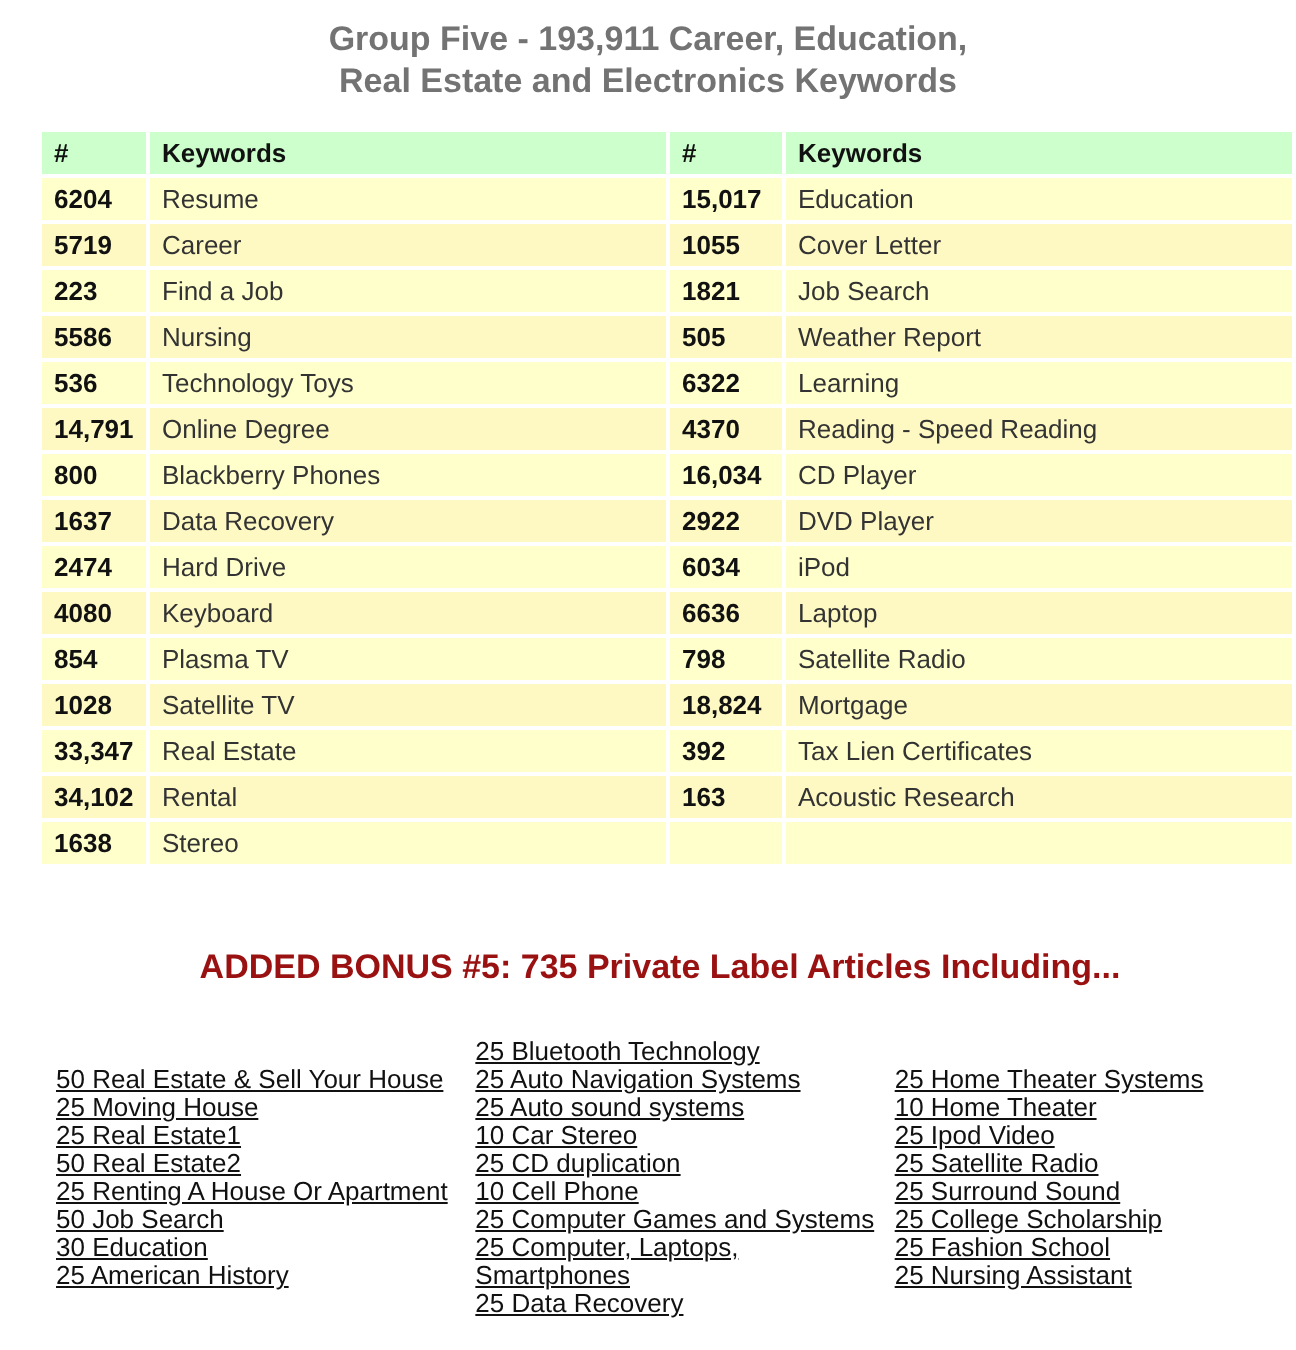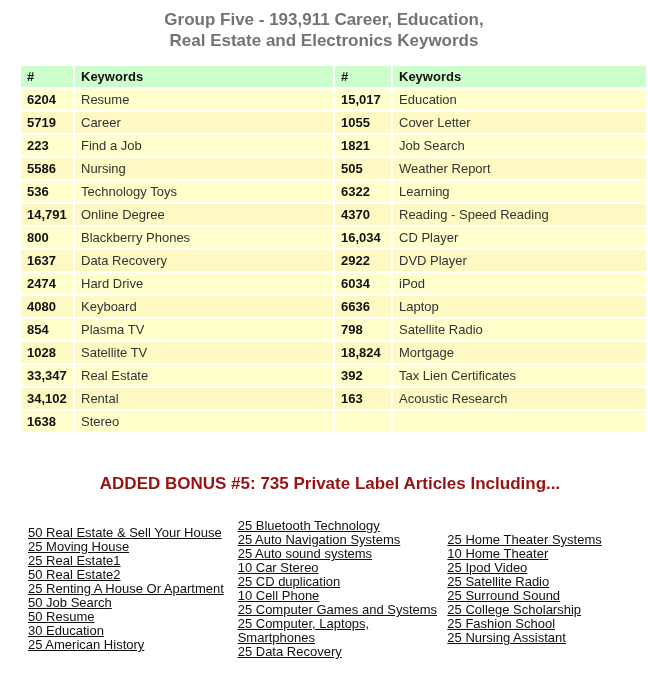--- a/index.html
+++ b/index.html
@@ -197,21 +197,20 @@
   <h2 class="bonus-heading">ADDED BONUS #5: 735 Private Label Articles Including...</h2>
 
   <div class="bonus-cols">
     <div class="bonus-col" id="bonus-col-0">
         <div>50 Real Estate &amp; Sell Your House</div>
         <div>25 Moving House</div>
         <div>25 Real Estate1</div>
         <div>50 Real Estate2</div>
         <div>25 Renting A House Or Apartment</div>
         <div>50 Job Search</div>
-        <div>50 Resume</div>
         <div>30 Education</div>
         <div>25 American History</div>
       </div>
     <div class="bonus-col" id="bonus-col-1">
         <div>25 Bluetooth Technology</div>
         <div>25 Auto Navigation Systems</div>
         <div>25 Auto sound systems</div>
         <div>10 Car Stereo</div>
         <div>25 CD duplication</div>
         <div>10 Cell Phone</div>

